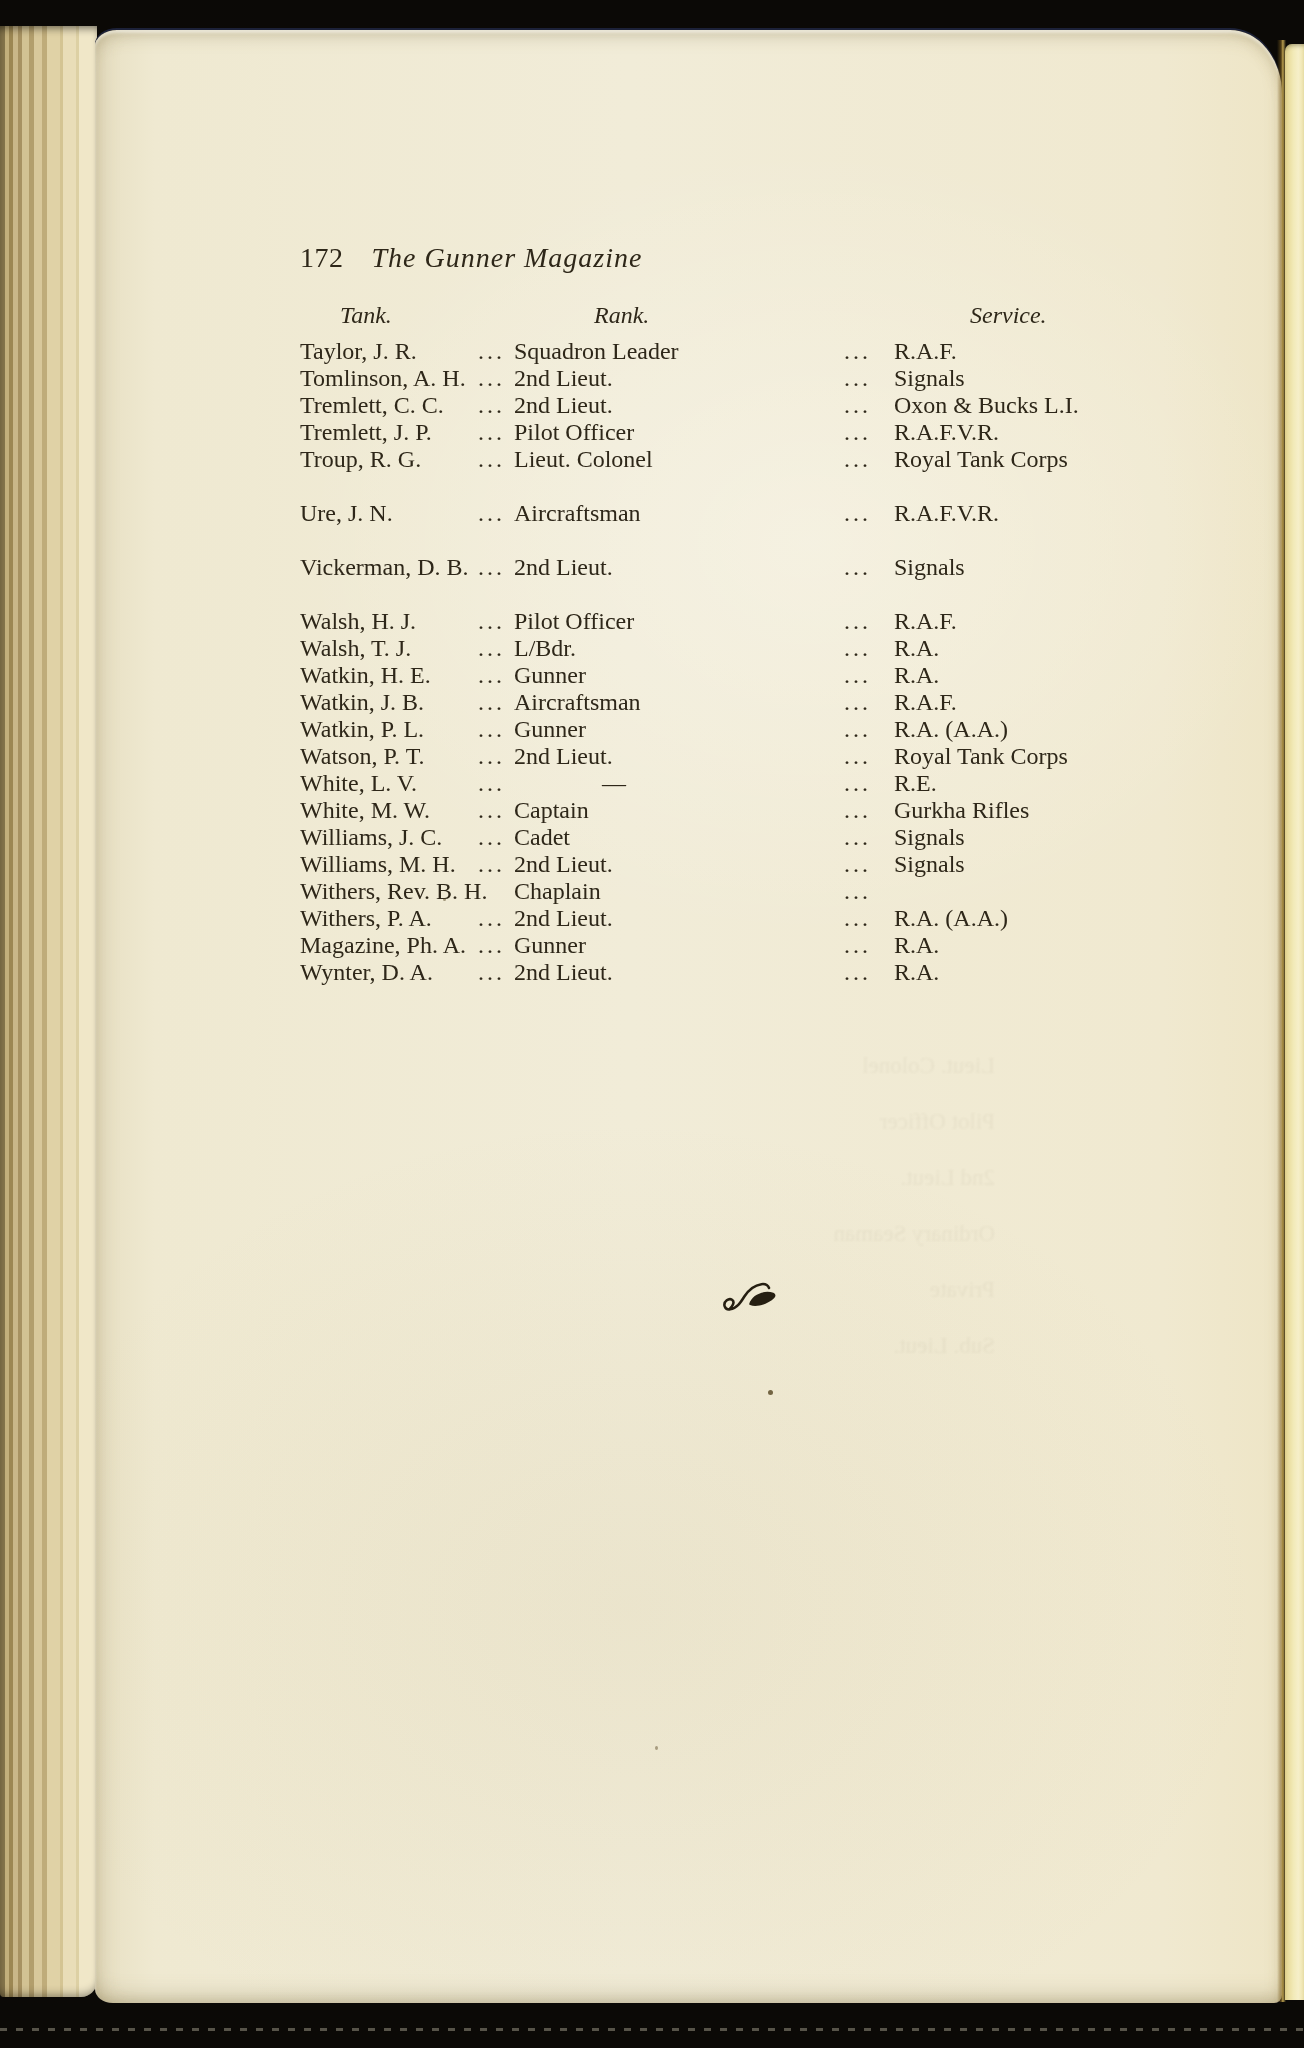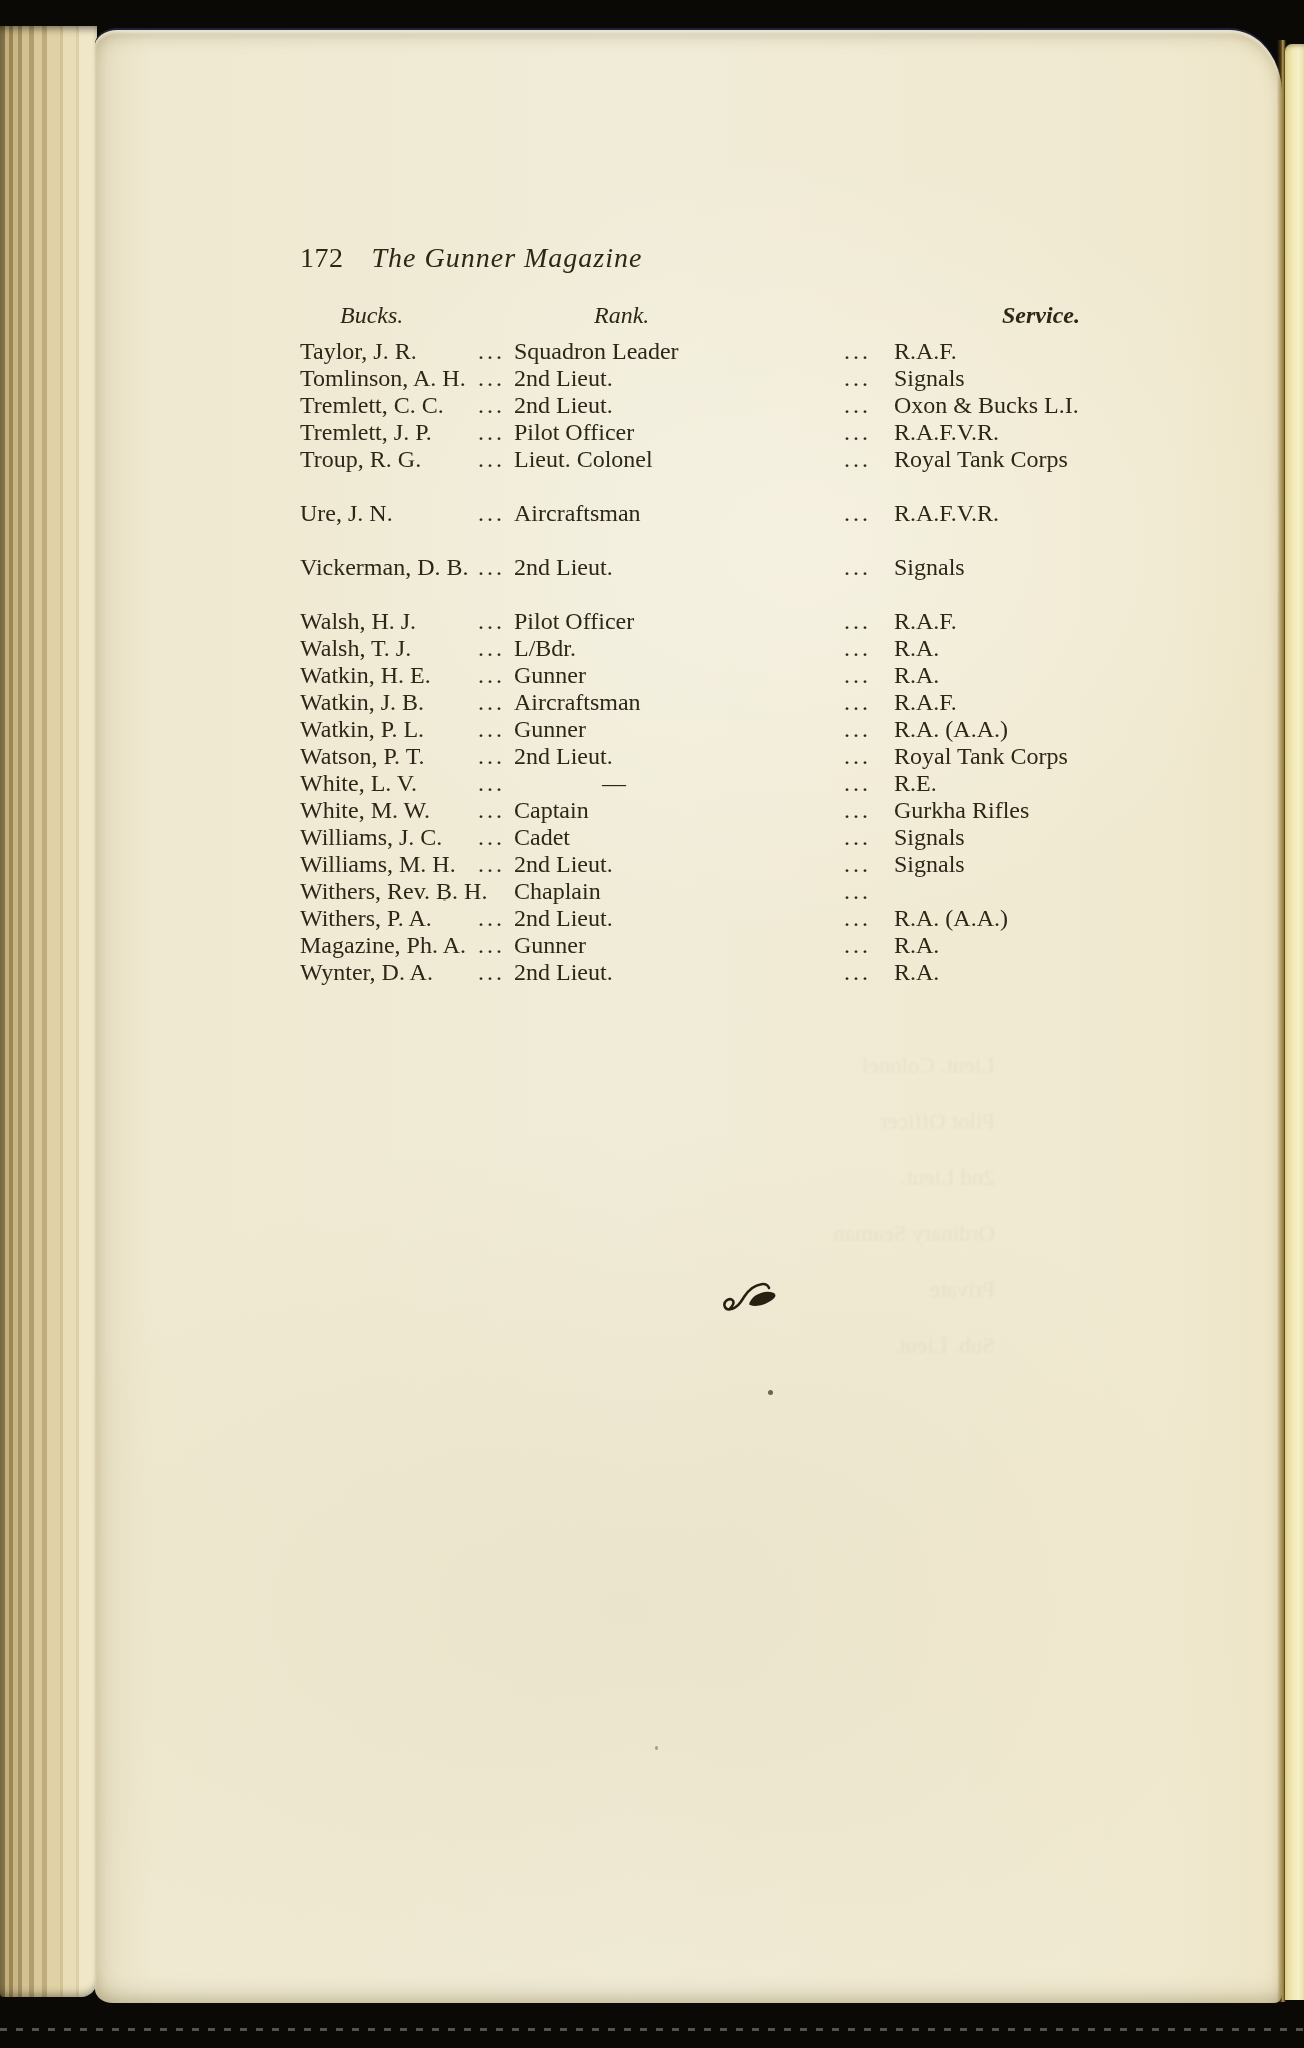--- a/index.html
+++ b/index.html
@@ -46,21 +46,21 @@
   .running-head{position:absolute;left:205px;top:212px;display:flex;align-items:flex-end;
     font-size:28px;letter-spacing:.5px;}
   .running-head .num{font-style:normal;}
   .running-head .title{font-style:italic;margin-left:28px;letter-spacing:1px;}
 
   .cols{display:grid;grid-template-columns:178px 36px 330px 50px auto;}
   .col-headers{position:absolute;left:205px;top:272px;width:960px;
     font-style:italic;font-size:24px;}
   .col-headers .h-name{grid-column:1;margin-left:40px;}
   .col-headers .h-rank{grid-column:3;margin-left:80px;}
-  .col-headers .h-service{grid-column:5;margin-left:108px;font-weight:bold;}
+  .col-headers .h-service{grid-column:5;margin-left:76px;}
 
   .roster{position:absolute;left:205px;top:308px;width:980px;
     font-size:24px;line-height:27px;}
   .group{margin:0;}
   .group + .group{margin-top:27px;}
   .row{display:grid;grid-template-columns:178px 36px 330px 50px auto;}
   .cell{white-space:nowrap;overflow:visible;}
   .cell.dots{letter-spacing:3px;}
   .cell.rank.dash{padding-left:88px;}
 
@@ -85,21 +85,21 @@
   <div class="edge-stack"></div>
 
   <div class="page">
 
     <div class="running-head ink">
       <span class="num">172</span>
       <span class="title">The Gunner Magazine</span>
     </div>
 
     <div class="col-headers cols ink">
-      <span class="h-name">Bucks.</span>
+      <span class="h-name">Tank.</span>
       <span class="h-rank">Rank.</span>
       <span class="h-service">Service.</span>
     </div>
 
     <div class="roster ink">
         <div class="group">
           <div class="row">
             <span class="cell name">Taylor, J. R.</span>
             <span class="cell dots">...</span>
             <span class="cell rank">Squadron Leader</span>

